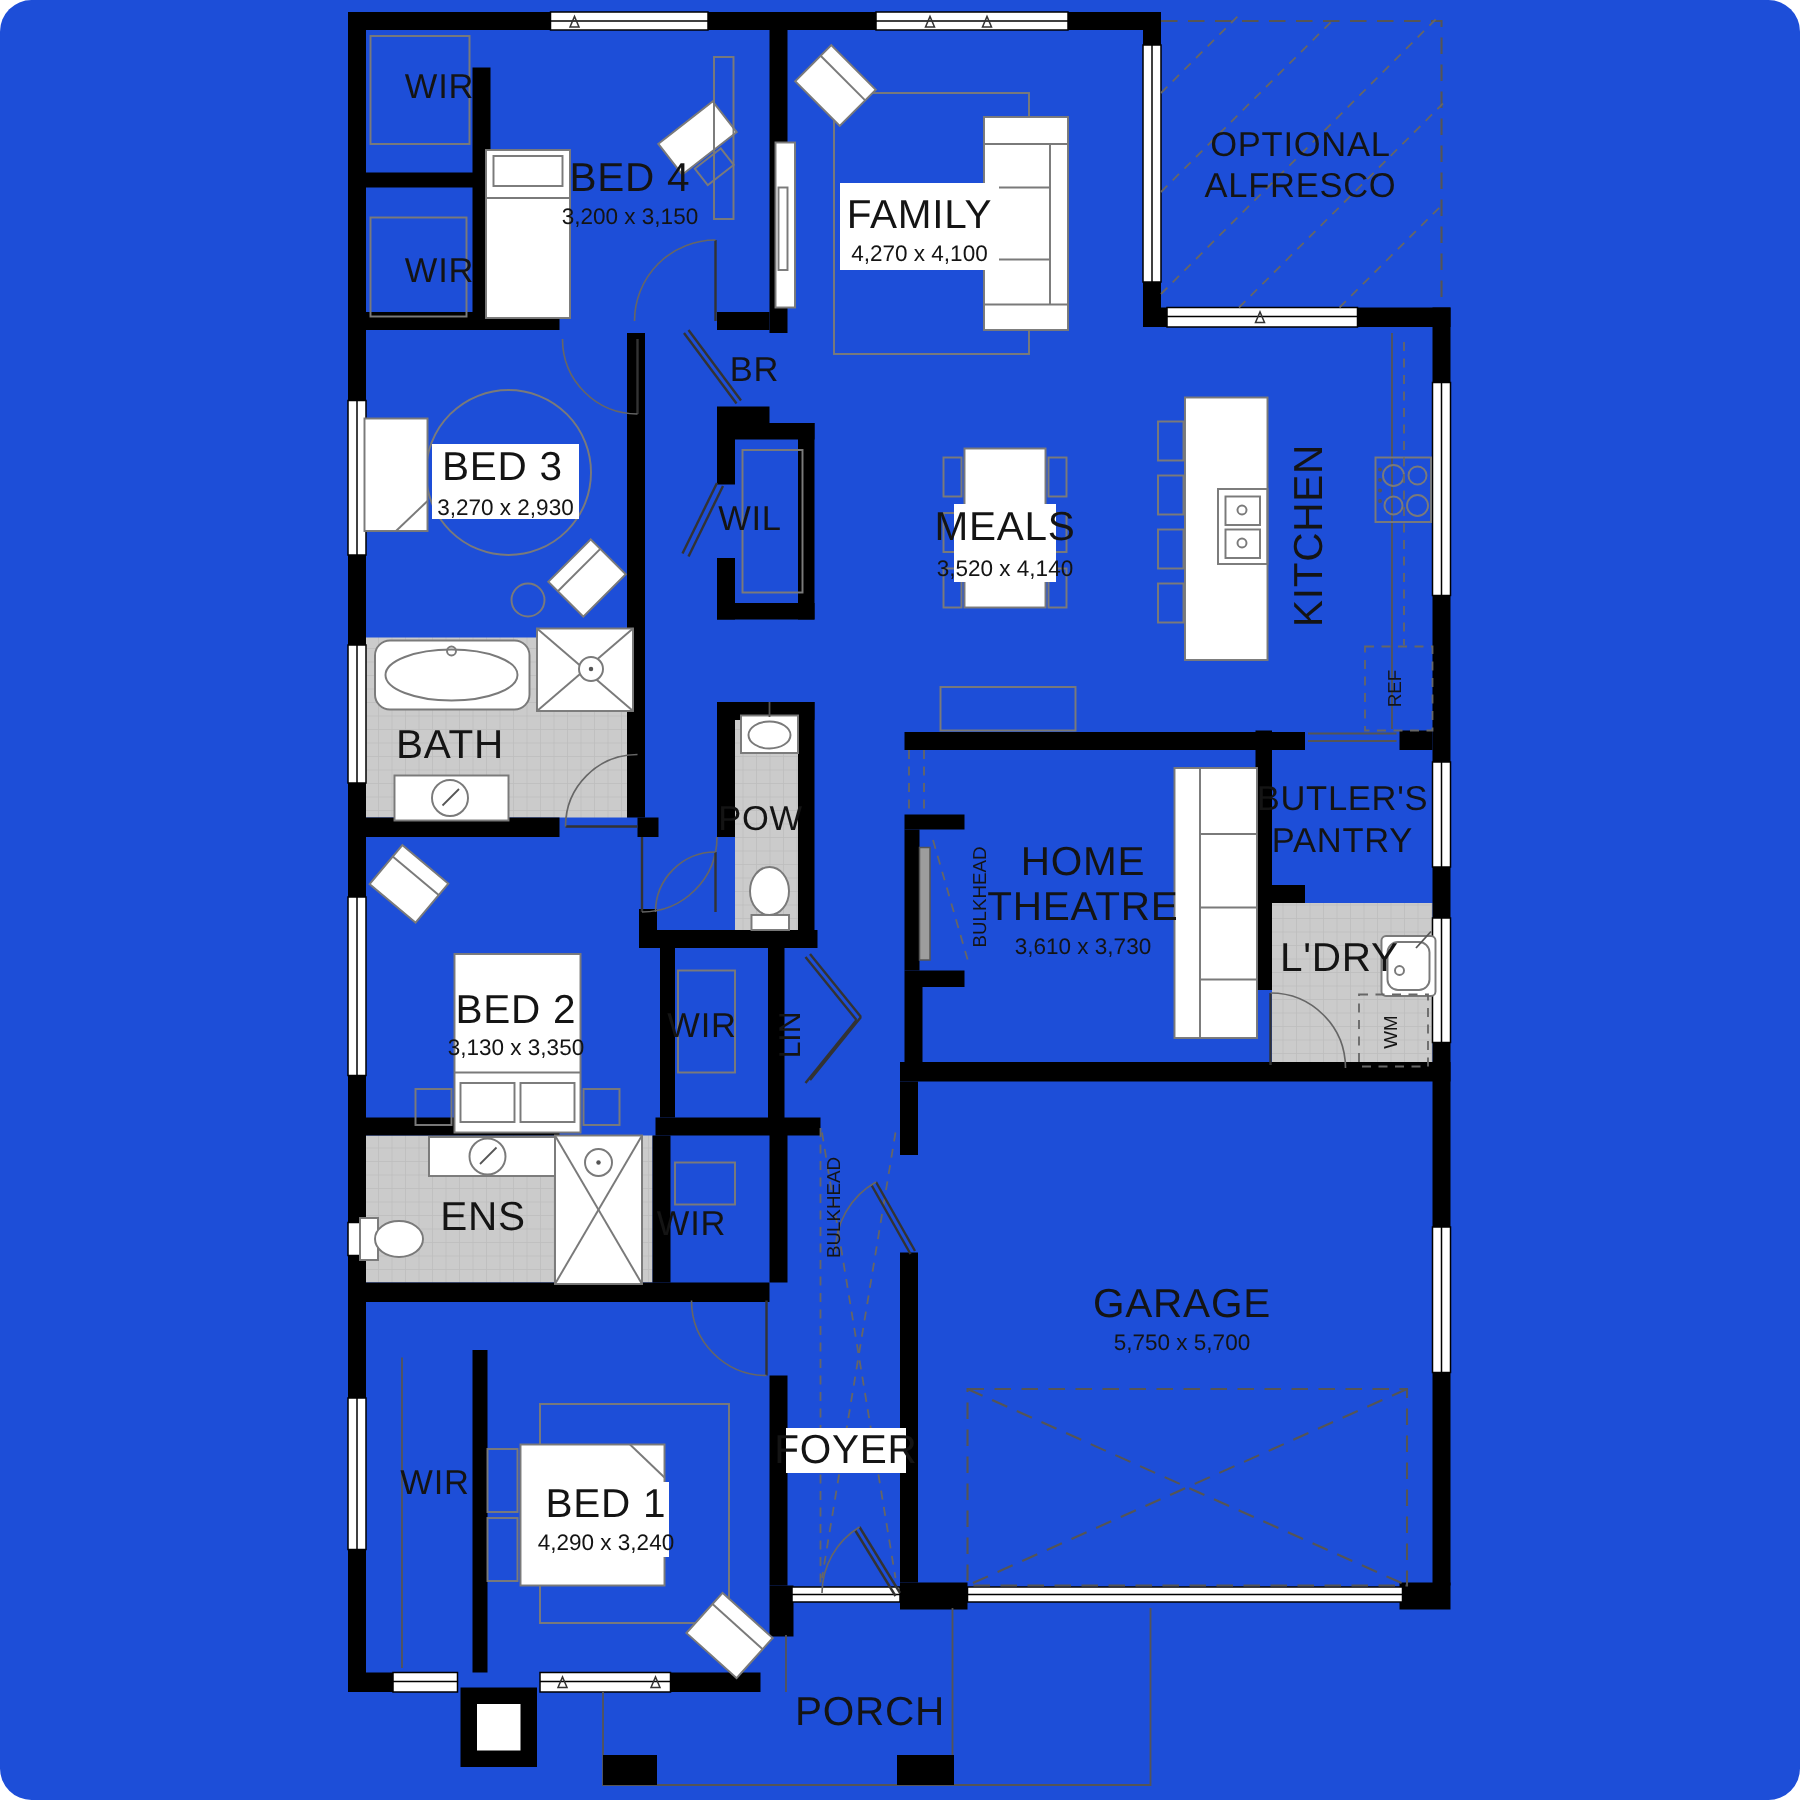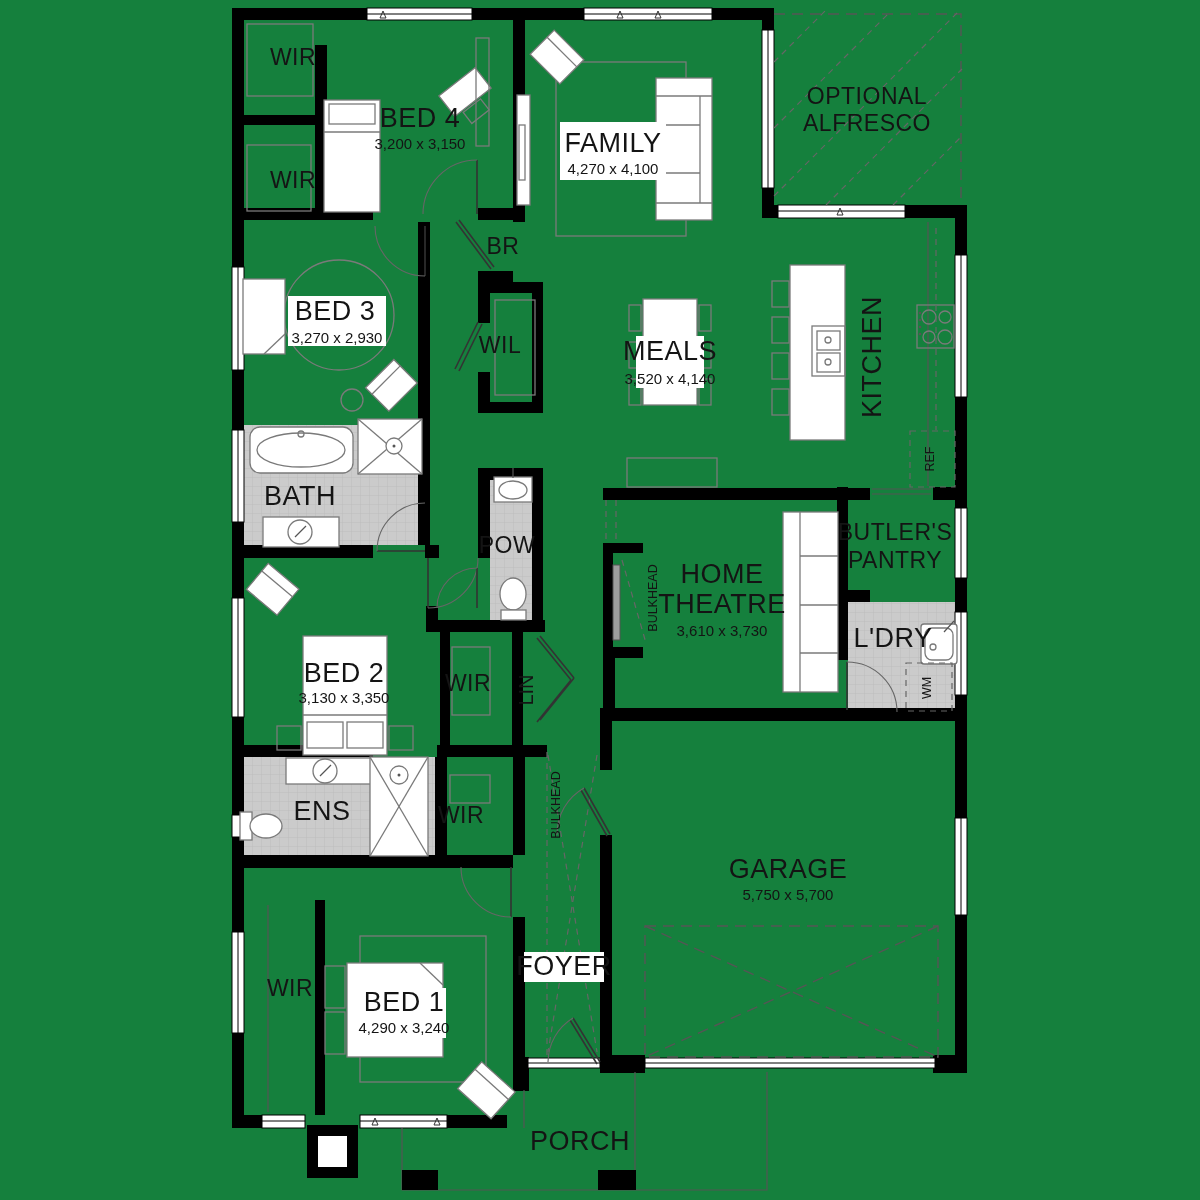--- a/index.html
+++ b/index.html
@@ -1,16 +1,16 @@
 <!DOCTYPE html>
 <html><head>
 <meta charset="utf-8">
 <style>
   html,body{margin:0;padding:0;background:#fff;}
-  .stage{position:relative;width:1200px;height:1200px;background:#15803d;overflow:hidden;}
+  .stage{position:relative;width:1200px;height:1200px;background:#1d4ed8;overflow:hidden;border-radius:21px;}
   svg{display:block;}
   .wall{fill:#000;}
   .win{fill:#fff;stroke:#000;stroke-width:1;}
   .wline{stroke:#000;stroke-width:1;}
   .furn{fill:#fff;stroke:#7a7a7a;stroke-width:1.3;}
   .furnl{fill:none;stroke:#7a7a7a;stroke-width:1.3;}
   .thin{stroke:#555;stroke-width:1.2;fill:none;}
   .dash{stroke:#555;stroke-width:1.4;stroke-dasharray:11 7;fill:none;}
   .dash2{stroke:#666;stroke-width:1.2;stroke-dasharray:6 5;fill:none;}
   .arc{stroke:#666;stroke-width:1.1;fill:none;}

